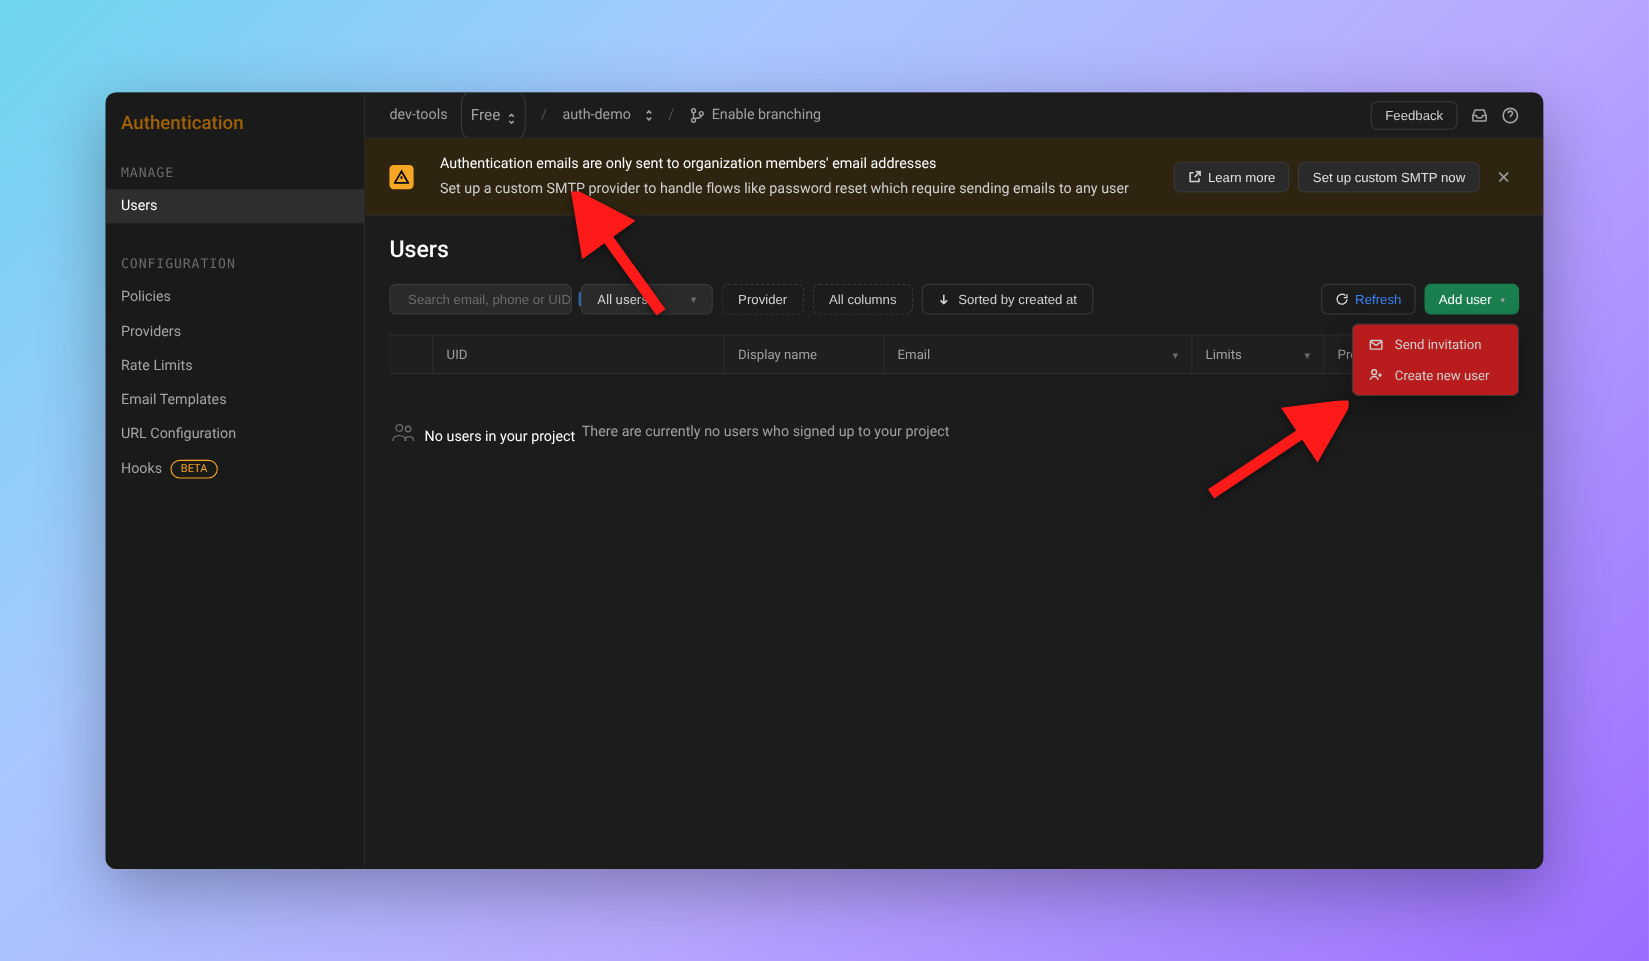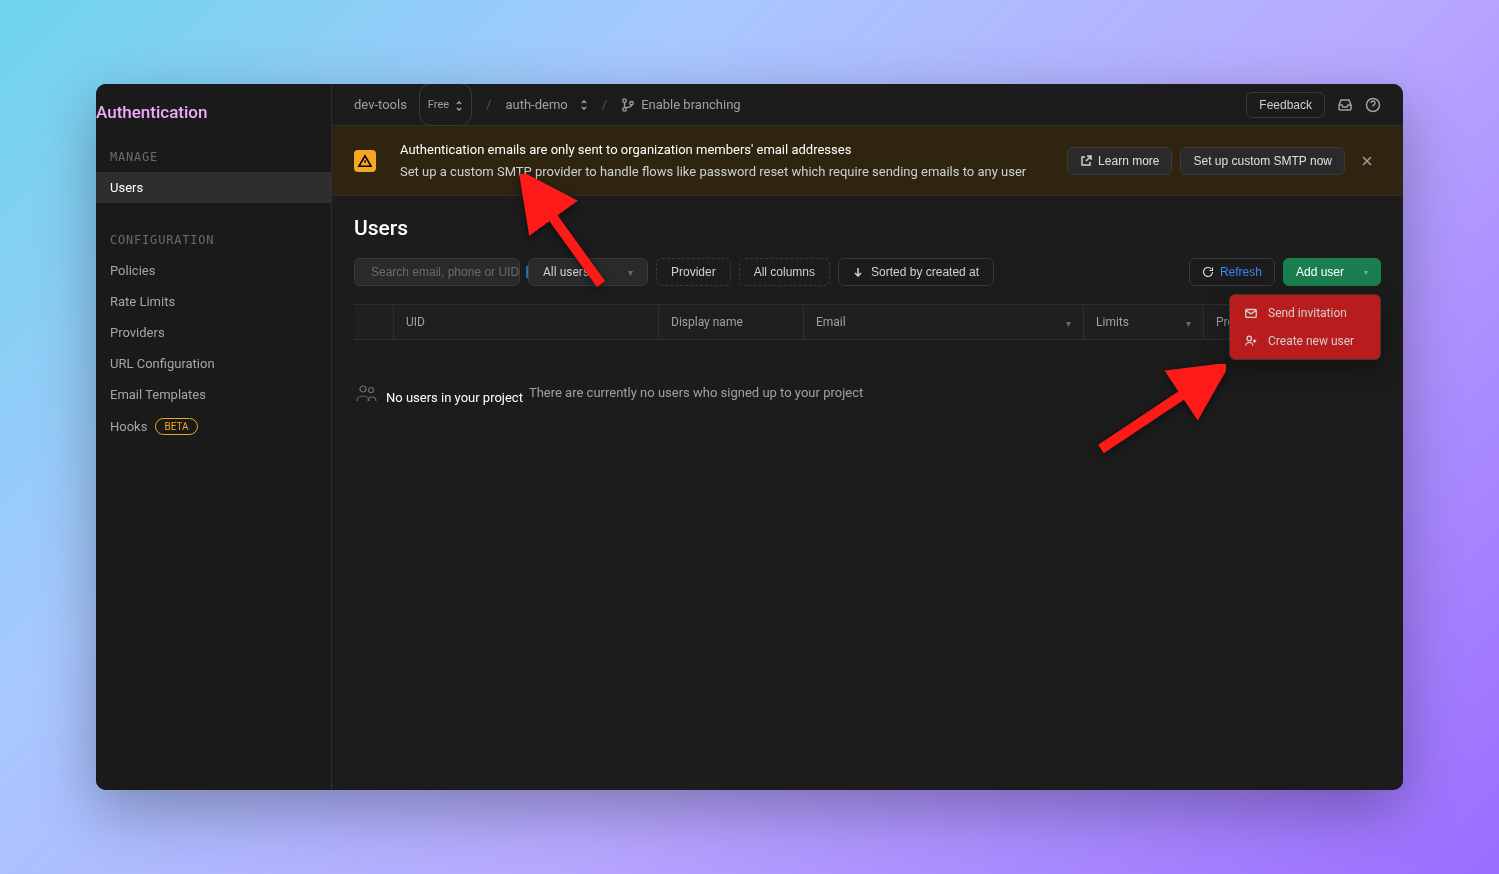--- a/index.html
+++ b/index.html
@@ -1,27 +1,27 @@
 <!DOCTYPE html>
 <html><head>
 <meta charset="utf-8">
 <style>
 *{margin:0;padding:0;box-sizing:border-box}
 body{font-family:-apple-system,BlinkMacSystemFont,"Segoe UI",Roboto,sans-serif;background:linear-gradient(135deg,#6dd5ed 0%,#a8c8ff 30%,#b8a8ff 60%,#9b6dff 100%);min-height:874px;padding:66px;display:flex;align-items:center;justify-content:center}
 .window{width:1307px;height:706px;background:#1c1c1c;border-radius:10px;overflow:hidden;display:flex;box-shadow:0 20px 60px rgba(0,0,0,.3);position:relative}
 .sidebar{width:236px;background:#1a1a1a;border-right:1px solid #2e2e2e;display:flex;flex-direction:column}
-.sidebar-title{padding:18px 0;color:#f0abfc;font-size:17px;font-weight:500}
+.sidebar-title{padding:18px 14px;color:#a16207;font-size:17px;font-weight:500}
 .section-label{padding:10px 14px 8px;color:#6b6b6b;font-size:12px;letter-spacing:.8px;font-weight:500;font-family:ui-monospace,Menlo,monospace}
 .nav-item{padding:8px 14px;color:#a5a5a5;font-size:13px;cursor:pointer;display:flex;align-items:center;gap:8px}
 .nav-item.active{background:#2e2e2e;color:#fff}
 .beta-badge{border:1px solid #f5a623;color:#f5a623;font-size:10px;padding:2px 8px;border-radius:10px}
 .main{flex:1;display:flex;flex-direction:column;background:#1c1c1c;overflow:hidden}
 .topbar{height:42px;border-bottom:1px solid #2e2e2e;display:flex;align-items:center;padding:0 22px;gap:12px;color:#a0a0a0;font-size:13px}
 .breadcrumb-sep{color:#525252;padding:0 2px}
-.plan-pill{border:1px solid #3a3a3a;border-radius:12px;padding:14px 8px;font-size:11px;display:flex;align-items:flex-end;gap:6px;color:#a0a0a0}
+.plan-pill{border:1px solid #3a3a3a;border-radius:12px;padding:14px 8px;font-size:14px;display:flex;align-items:flex-end;gap:6px;color:#a0a0a0}
 .topbar-spacer{flex:1}
 .feedback-btn{border:1px solid #3a3a3a;background:transparent;color:#d0d0d0;padding:5px 12px;border-radius:6px;font-size:12px;cursor:pointer}
 .icon-btn{color:#a0a0a0;cursor:pointer;display:flex;align-items:center}
 .banner{background:#2e2410;display:flex;align-items:center;padding:14px 22px;gap:24px;border-bottom:1px solid #2e2e2e}
 .warn-icon{width:22px;height:22px;background:#f5a623;border-radius:4px;display:flex;align-items:center;justify-content:center;flex-shrink:0}
 .banner-text{flex:1;color:#d0d0d0;font-size:13px;line-height:1.5}
 .banner-text .title{color:#fff;margin-bottom:2px}
 .banner-actions{display:flex;gap:8px;align-items:center}
 .banner-btn{background:#2a2a2a;border:1px solid #3a3a3a;color:#e0e0e0;padding:6px 12px;border-radius:6px;font-size:12px;cursor:pointer;display:flex;align-items:center;gap:6px}
 .close-x{color:#a0a0a0;cursor:pointer;padding:4px 8px}
@@ -30,21 +30,21 @@
 .toolbar{display:flex;gap:8px;align-items:center}
 .search-wrap{display:flex;align-items:center;background:#2a2a2a;border:1px solid #3a3a3a;border-radius:6px;padding:6px 10px;width:166px}
 .search-wrap input{background:transparent;border:none;color:#d0d0d0;font-size:12px;outline:none;flex:1;margin-left:6px}
 .search-wrap input::placeholder{color:#6b6b6b}
 .key-badge{background:#2b6cb0;color:#fff;font-size:9px;padding:2px 5px;border-radius:3px;font-weight:bold;font-style:italic}
 .filter-btn{border:1px dashed #3a3a3a;background:transparent;color:#d0d0d0;padding:6px 14px;border-radius:6px;font-size:12px;cursor:pointer;display:flex;align-items:center;gap:8px}
 .filter-btn.solid{border-style:solid}
 .filter-dd{border:1px solid #3a3a3a;background:#2a2a2a;color:#d0d0d0;padding:6px 14px;border-radius:6px;font-size:12px;cursor:pointer;display:flex;align-items:center;gap:8px;min-width:120px;justify-content:space-between}
 .toolbar-spacer{flex:1}
 .refresh-btn{border:1px solid #3a3a3a;background:transparent;color:#3b82f6;padding:6px 12px;border-radius:6px;font-size:12px;cursor:pointer;display:flex;align-items:center;gap:6px}
-.add-btn{background:#1a7f4e;border:1px solid #1a7f4e;color:#fff;padding:6px 12px;border-radius:6px;font-size:12px;cursor:pointer;display:flex;align-items:center;gap:20px}
+.add-btn{background:#1a7f4e;border:1px solid #1a7f4e;color:#fff;padding:6px 12px;border-radius:6px;font-size:12px;cursor:pointer;display:flex;align-items:center;gap:8px}
 .dropdown{position:absolute;top:98px;right:22px;background:#b91c1c;border:1px solid #3a3a3a;border-radius:6px;padding:4px;width:152px;z-index:10;box-shadow:0 8px 24px rgba(0,0,0,.4)}
 .dd-item{padding:7px 10px;color:#d0d0d0;font-size:12px;cursor:pointer;display:flex;align-items:center;gap:10px;border-radius:4px}
 .table-head{display:flex;border-top:1px solid #2e2e2e;border-bottom:1px solid #2e2e2e;background:#1f1f1f}
 .th{padding:10px 12px;color:#a0a0a0;font-size:12px;display:flex;align-items:flex-end;justify-content:space-between;border-right:1px solid #2e2e2e}
 .th:last-child{border-right:none}
 .empty-state{display:flex;align-items:center;padding:40px 0;color:#a0a0a0;gap:6px}
 .empty-state .et{color:#fff;font-size:13px;margin-top:10px}
 .empty-state .es{font-size:13px}
 .chev{font-size:10px;color:#6b6b6b}
 .caret{font-size:8px;color:#a0a0a0}
@@ -66,30 +66,30 @@
         <span>Users</span>
       </div>
     </div>
     <div style="height:20px"></div>
     <div>
       <div class="section-label">CONFIGURATION</div>
       <div class="nav-item">
           <span>Policies</span>
         </div>
       <div class="nav-item">
+          <span>Providers</span>
+        </div>
+      <div class="nav-item">
           <span>Rate Limits</span>
         </div>
       <div class="nav-item">
-          <span>Providers</span>
+          <span>Email Templates</span>
         </div>
       <div class="nav-item">
           <span>URL Configuration</span>
-        </div>
-      <div class="nav-item">
-          <span>Email Templates</span>
         </div>
       <div class="nav-item">
         <span>Hooks</span>
         <span class="beta-badge">BETA</span>
       </div>
     </div>
   </div>
 
   <div class="main">
 

